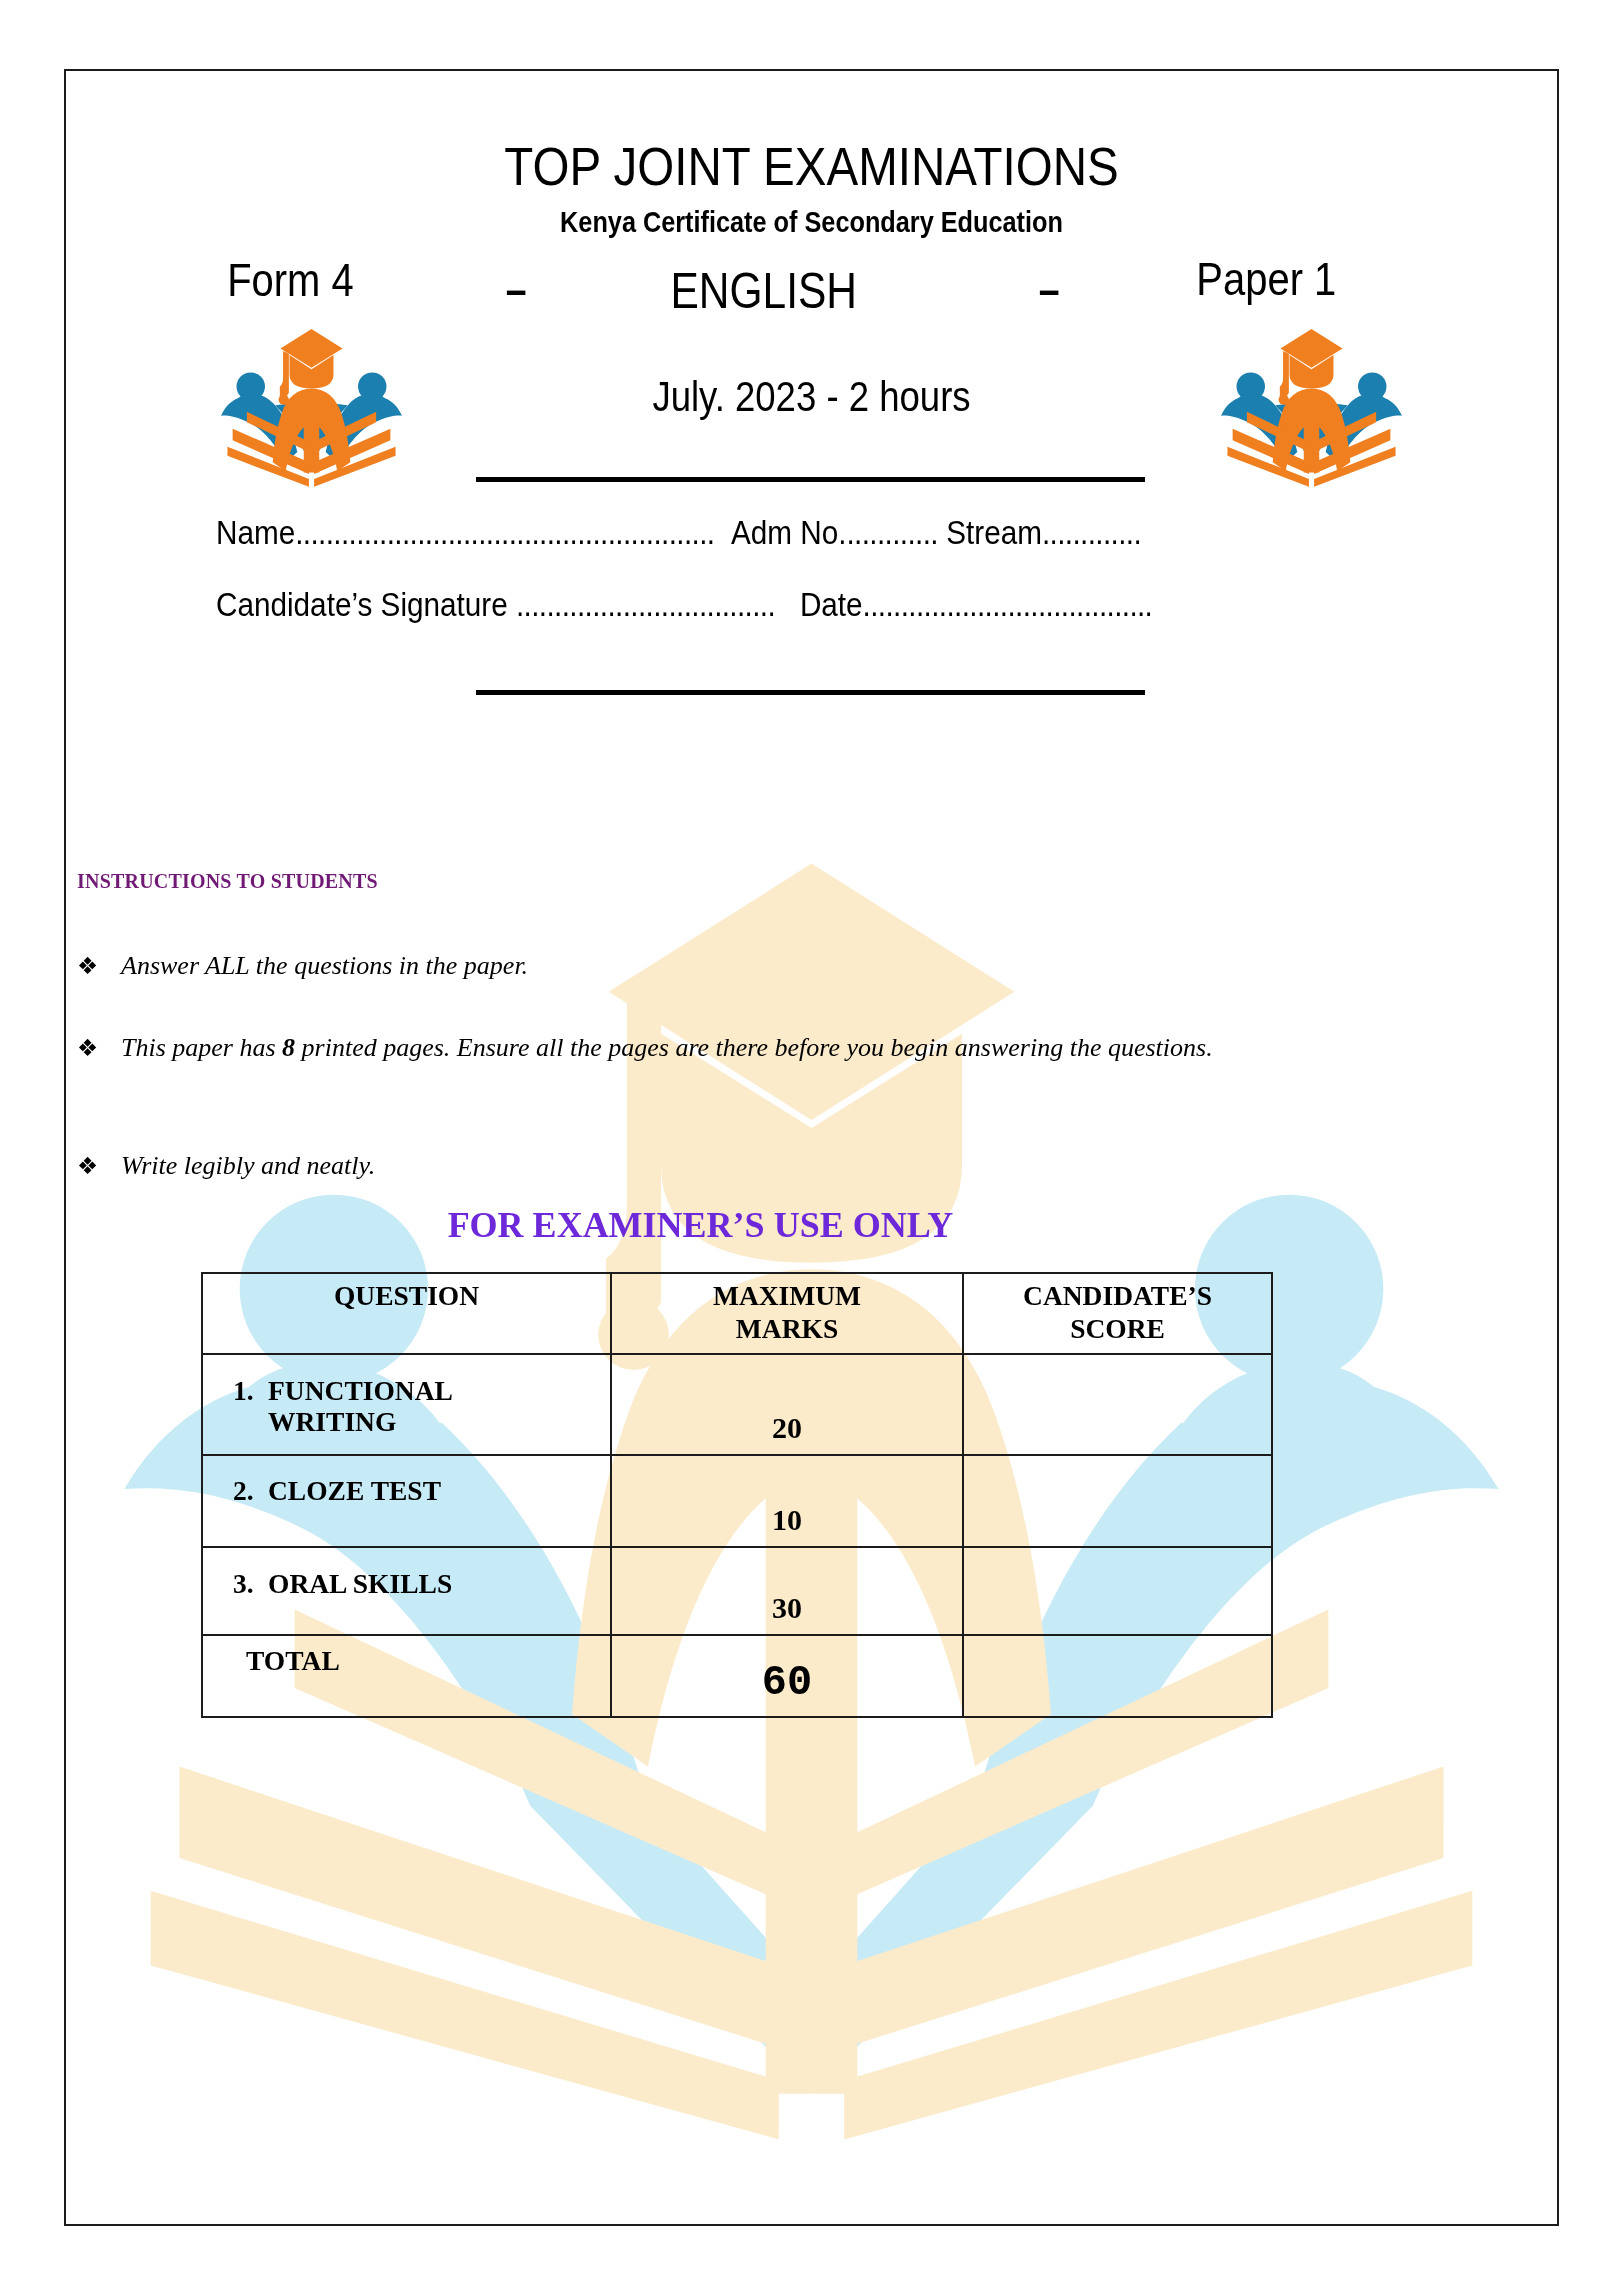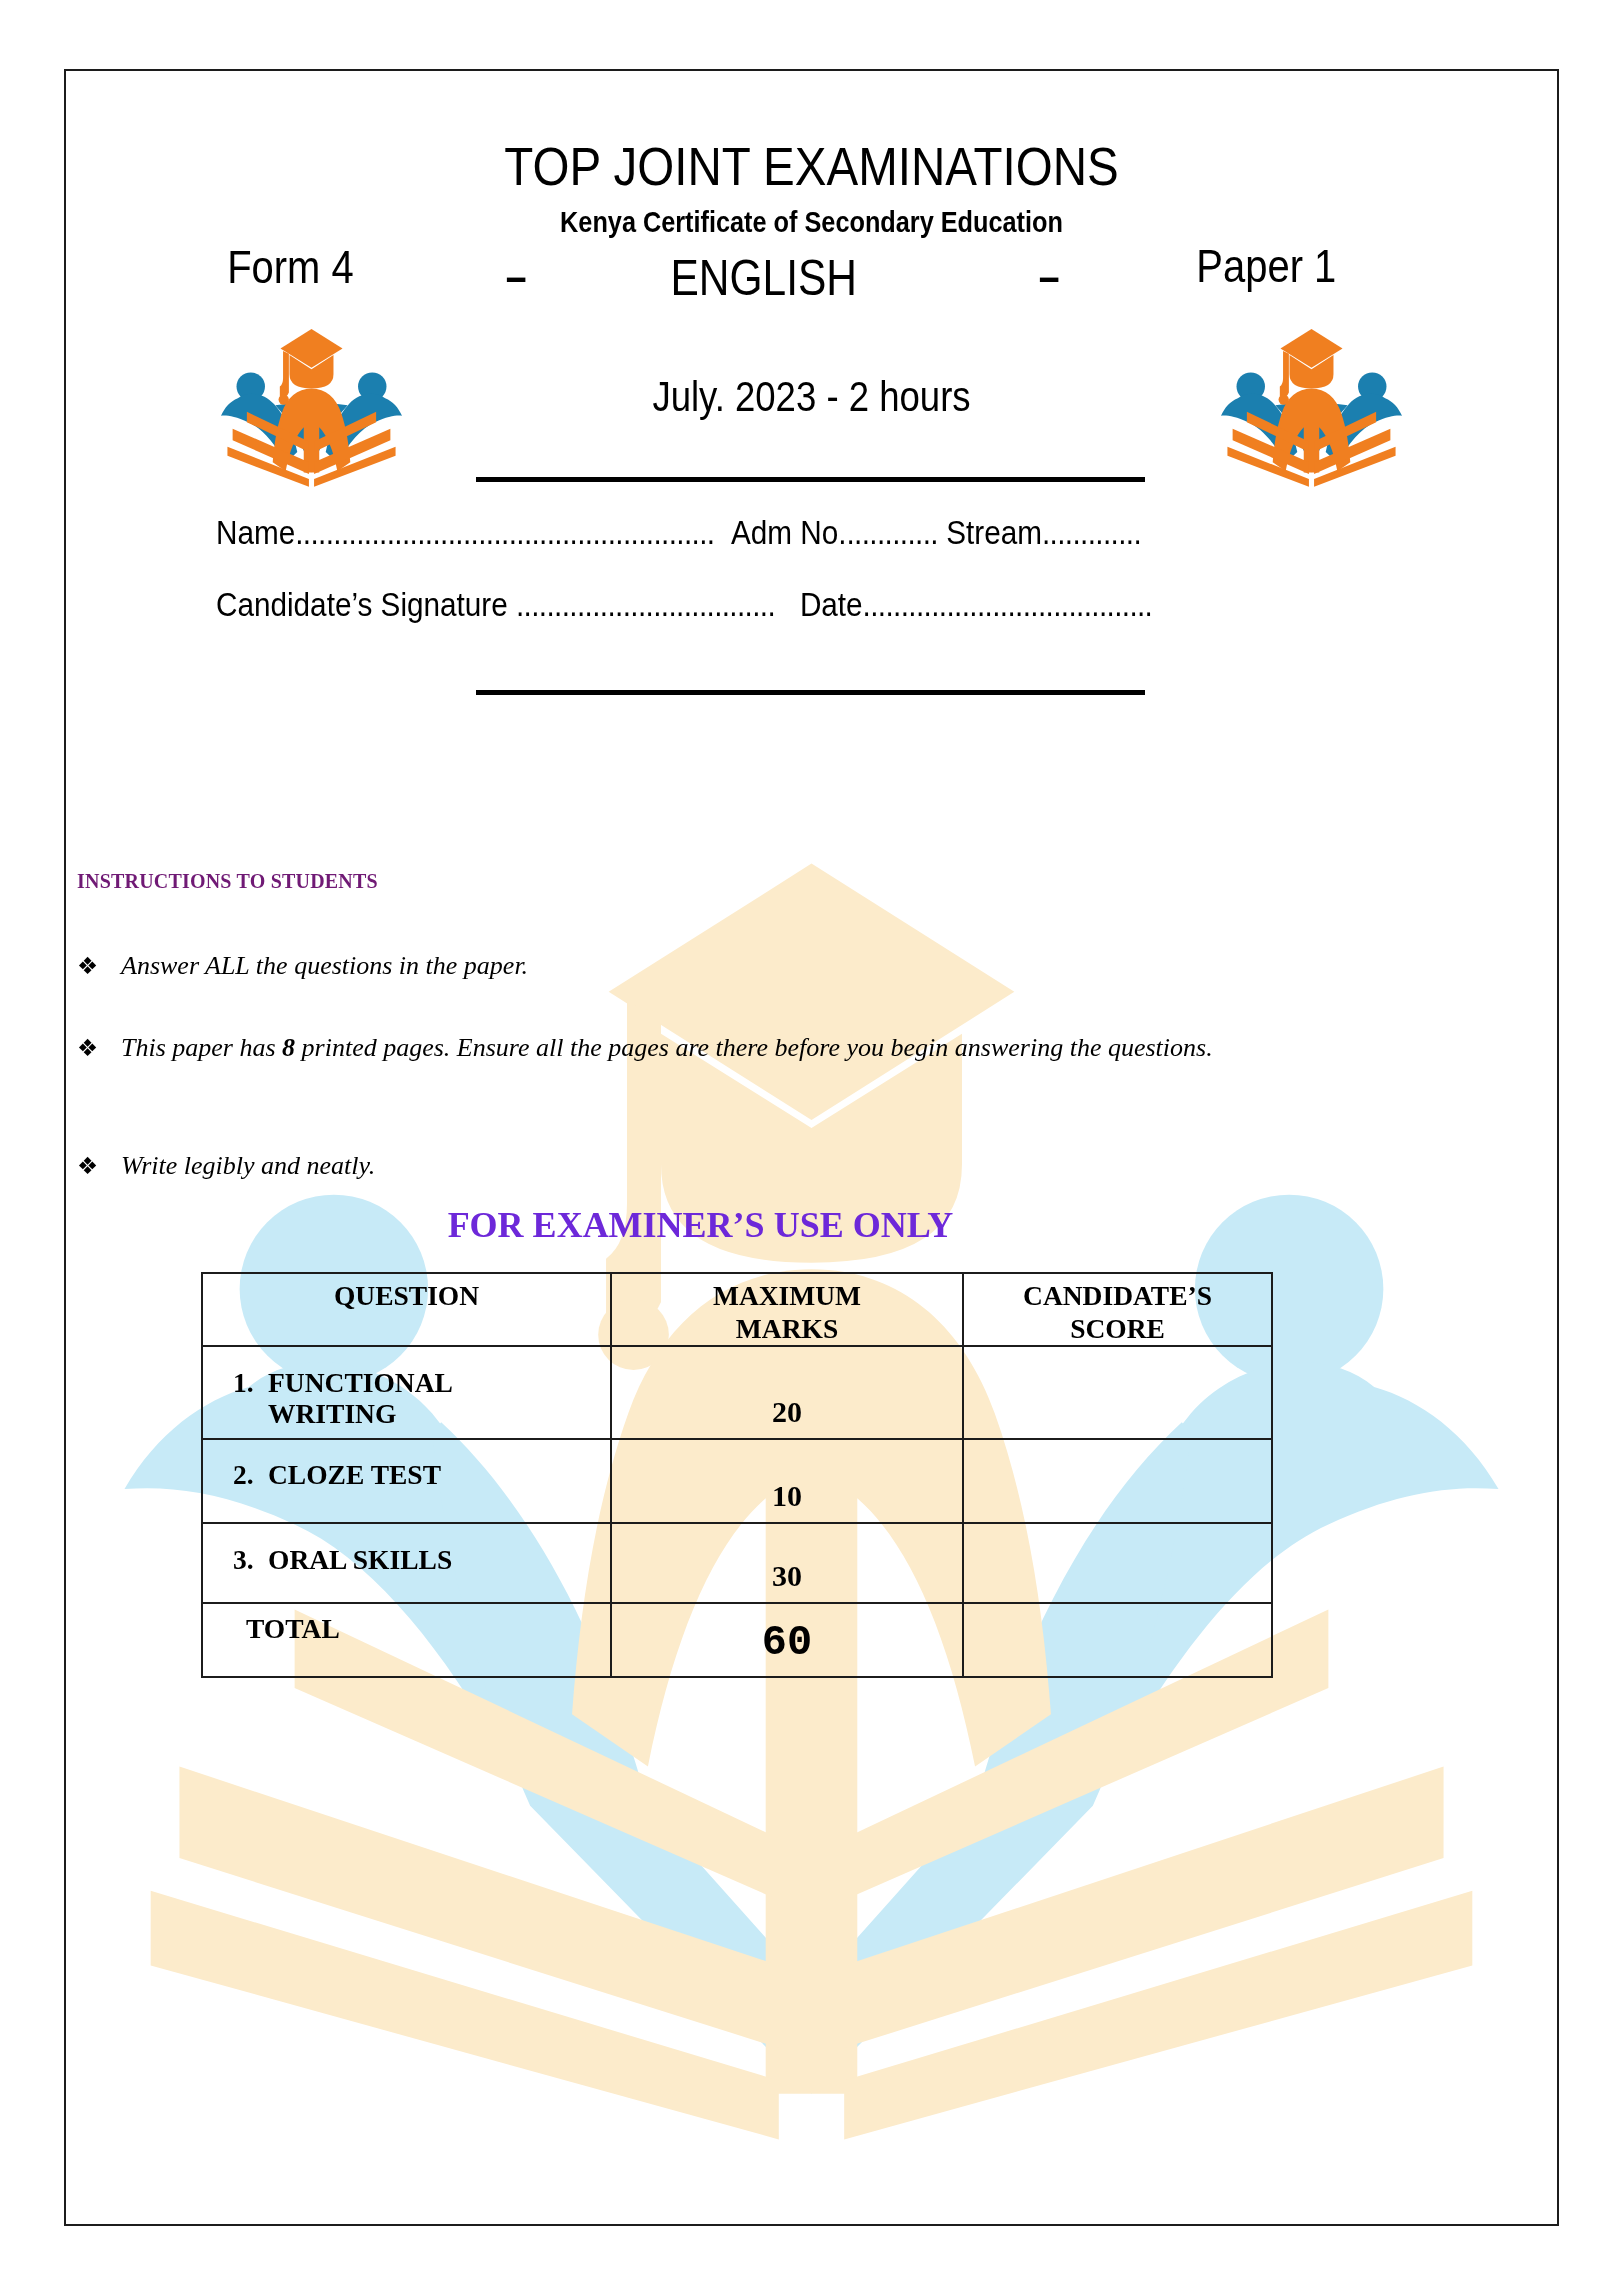--- a/index.html
+++ b/index.html
@@ -65,21 +65,21 @@
   }
   #sub-title {
     top: 205px;
     font-size: 29.4px;
     font-weight: 700;
     transform: scaleX(0.86);
   }
 
   #row-formline {
     position: absolute;
-    top: 236px;
+    top: 249px;
     left: 0;
     width: 1330px;
     height: 79px;
   }
   .fl-item {
     position: absolute;
     font-family: "Liberation Sans Narrow", "Liberation Sans", sans-serif;
     color: #000;
     transform: scaleX(0.85);
     white-space: nowrap;
@@ -188,21 +188,21 @@
     left: 201px;
     top: 1272px;
     width: 1070px;
     border-collapse: collapse;
     table-layout: fixed;
     font-family: "Liberation Serif", serif;
     background: transparent;
   }
   #marks-table td, #marks-table th {
     border: 2px solid #1c1c1c;
-    padding: 0;
+    padding: 8px;
     background: transparent;
     color: #000;
     vertical-align: top;
   }
   #marks-table col.c1 { width: 409px; }
   #marks-table col.c2 { width: 352px; }
   #marks-table col.c3 { width: 309px; }
 
   .th-cell {
     height: 60px;

